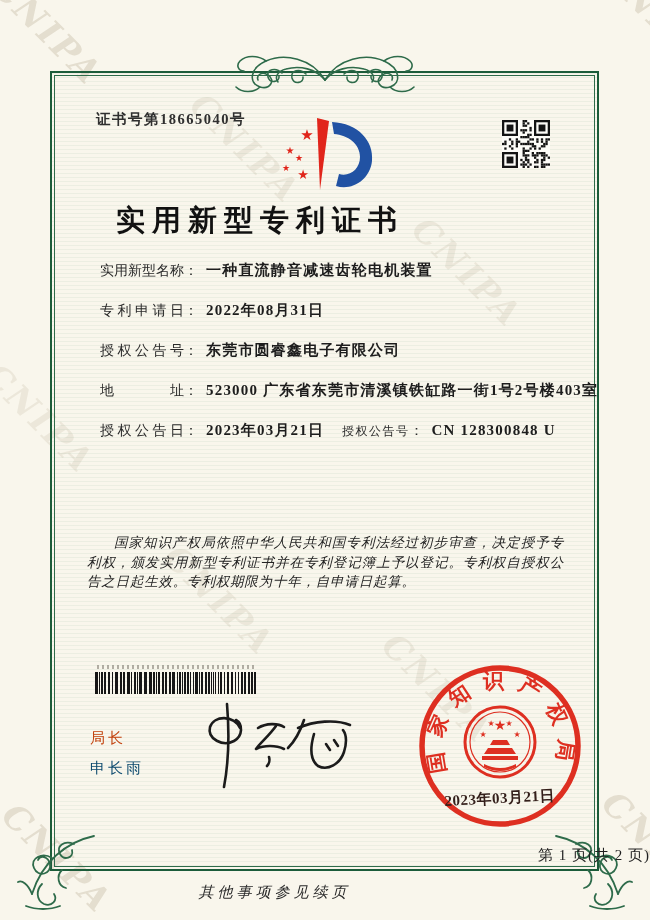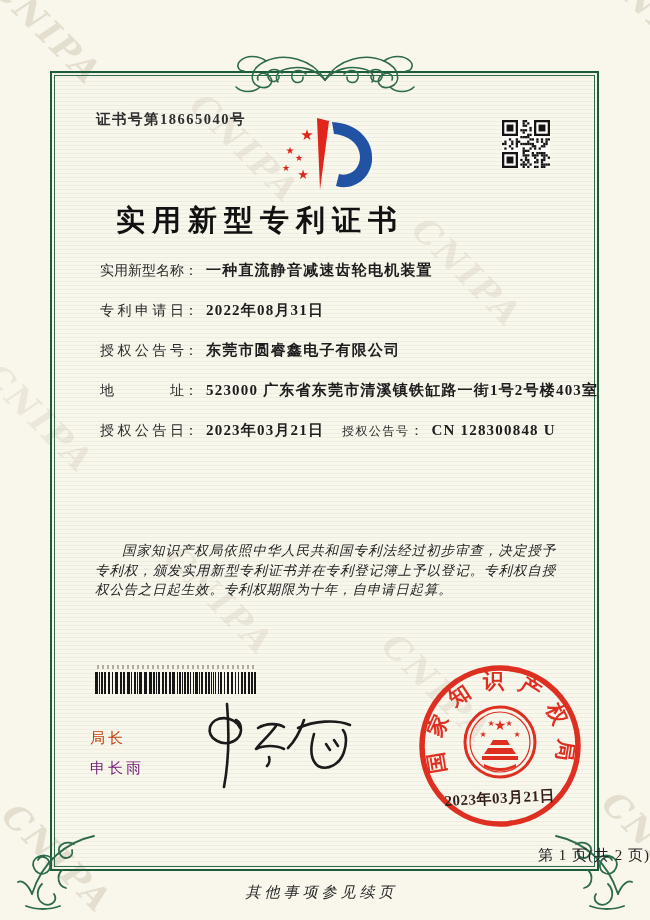--- a/index.html
+++ b/index.html
@@ -63,47 +63,47 @@
   .fcolon{font-size:14px;color:#2a2a2a;margin-right:8px;}
   .fvalue{font-size:15px;font-weight:bold;color:#1d1d1d;letter-spacing:1.2px;}
   .grant2{position:absolute;left:242px;top:0;}
   .grant2 .flabel2{font-size:12px;letter-spacing:1.5px;color:#2a2a2a;}
   
   .paras{
     position:absolute;left:87px;top:533px;width:477px;z-index:4;
     font-family:"DejaVu Serif","Liberation Serif",serif;font-style:italic;
     font-size:13.5px;line-height:19.5px;letter-spacing:0.8px;color:#232323;
   }
-  .paras p{margin:8px;text-indent:2em;text-align:justify;}
+  .paras p{margin:0;text-indent:2em;text-align:justify;}
   .paras p + p{margin-top:4px;}
   
   .barcode-cap{
     position:absolute;left:97px;top:665px;width:160px;height:4px;z-index:4;
     background:repeating-linear-gradient(90deg,
       rgba(120,115,105,0.55) 0 2px, rgba(0,0,0,0) 2px 5px);
   }
   .barcode{position:absolute;left:95px;top:672px;z-index:4;}
   .signer-title{position:absolute;left:90px;top:729px;z-index:4;
     font-family:"Liberation Sans","DejaVu Sans",sans-serif;
     font-size:15px;letter-spacing:3px;color:#c2410c;}
   .signer-name{position:absolute;left:90px;top:759px;z-index:4;
     font-family:"Liberation Sans","DejaVu Sans",sans-serif;
-    font-size:15px;letter-spacing:3px;color:#701a75;}
+    font-size:15px;letter-spacing:3px;color:#0c4a6e;}
   .signature{position:absolute;left:192px;top:700px;z-index:4;}
   
   .seal{position:absolute;left:416px;top:662px;z-index:5;opacity:0.95;}
   
   .page-ind{
     position:absolute;left:0;top:846px;width:650px;text-align:right;z-index:4;
     font-size:15px;color:#1f1f1f;letter-spacing:1px;
   }
   .cont-note{
     position:absolute;left:0;top:883px;width:549px;text-align:center;z-index:4;
     font-family:"DejaVu Serif",serif;font-style:italic;
-    font-size:15px;letter-spacing:4px;color:#2a2a2a;margin-left:47px;
+    font-size:15px;letter-spacing:4px;color:#2a2a2a;
   }
 </style>
 </head>
 <body>
 
 <span class="wm wm1">CNIPA</span>
 <span class="wm wm2">CNIPA</span>
 <span class="wm wm3 light">CNIPA</span>
 <span class="wm wm4 light">CNIPA</span>
 <span class="wm wm5 light">CNIPA</span>

